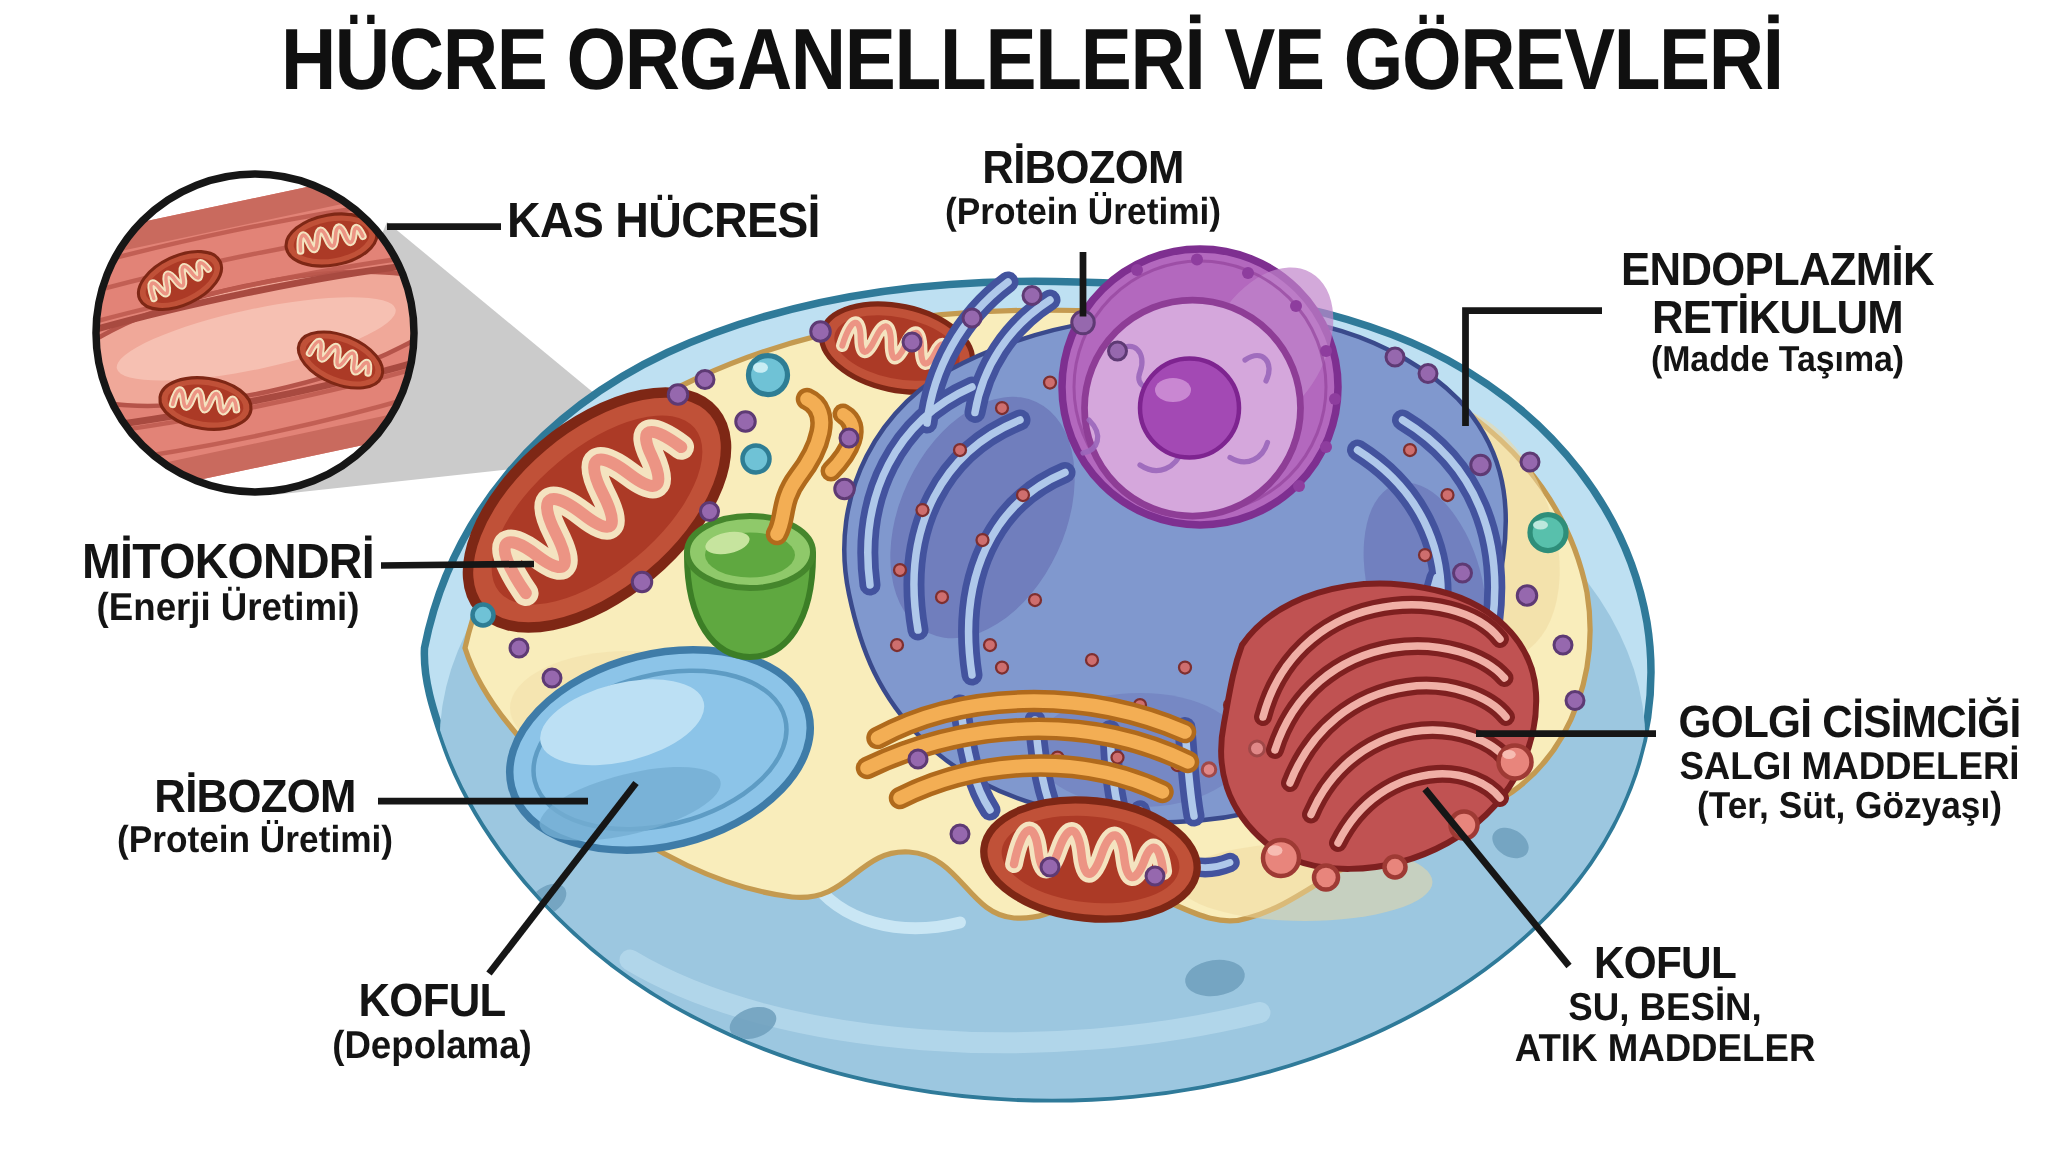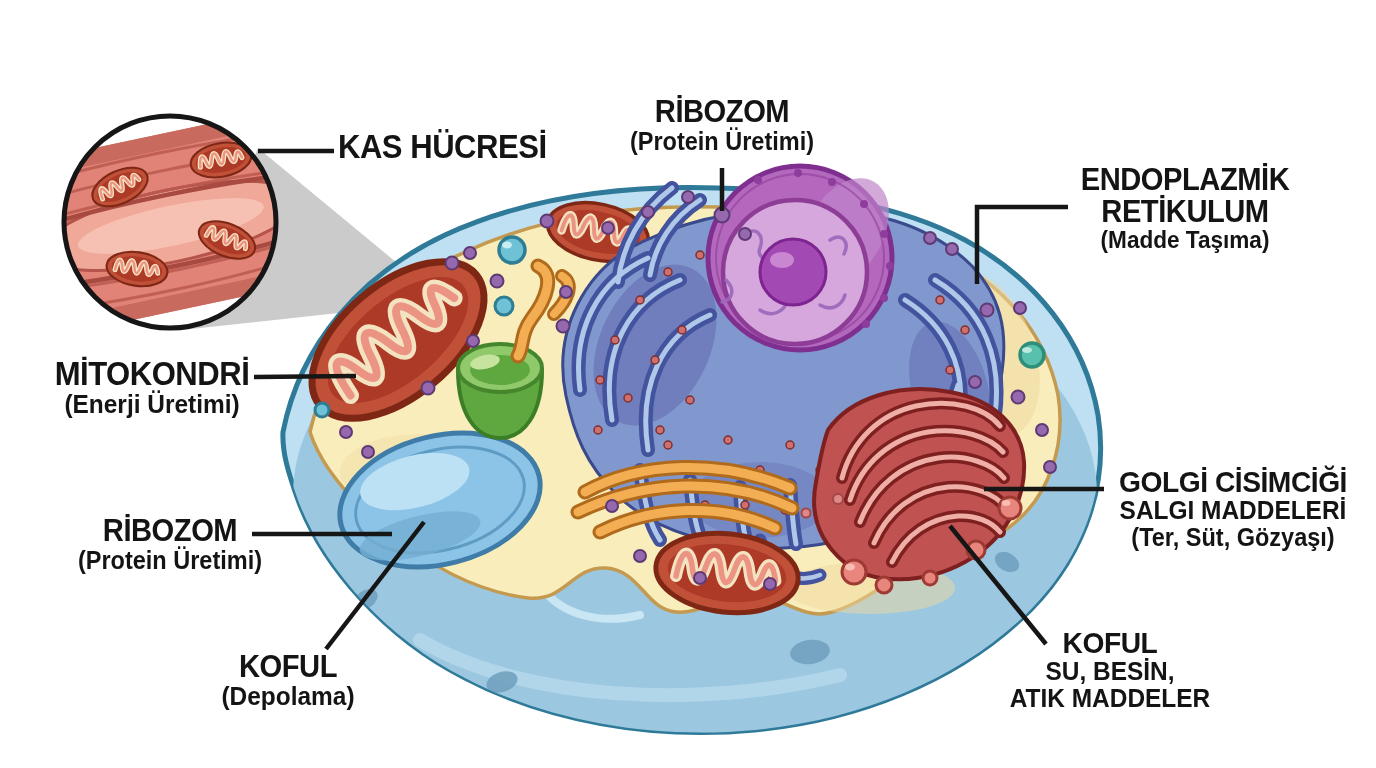--- a/index.html
+++ b/index.html
@@ -271,20 +271,23 @@
     <path d="M 722,168 L 722,211"></path>
     <path d="M 1068,207 L 977,207 L 977,284"></path>
     <path d="M 254,377 L 356,376"></path>
     <path d="M 252,534 L 392,534"></path>
     <path d="M 326,649 L 424,522"></path>
     <path d="M 984,489 L 1104,489"></path>
     <path d="M 950,526 L 1046,644"></path>
   </g>
 </svg>
 
+  <div class="title-wrap">
+    <span class="title">HÜCRE ORGANELLELERİ VE GÖREVLERİ</span>
+  </div>
 
   <div class="lbl left-anchor" style="left:338px;top:130px;">
     <div class="t-big">KAS HÜCRESİ</div>
   </div>
 
   <div class="lbl" style="left:552px;top:96px;width:340px;">
     <div class="t-med">RİBOZOM</div>
     <div class="t-sub2">(Protein Üretimi)</div>
   </div>
 

